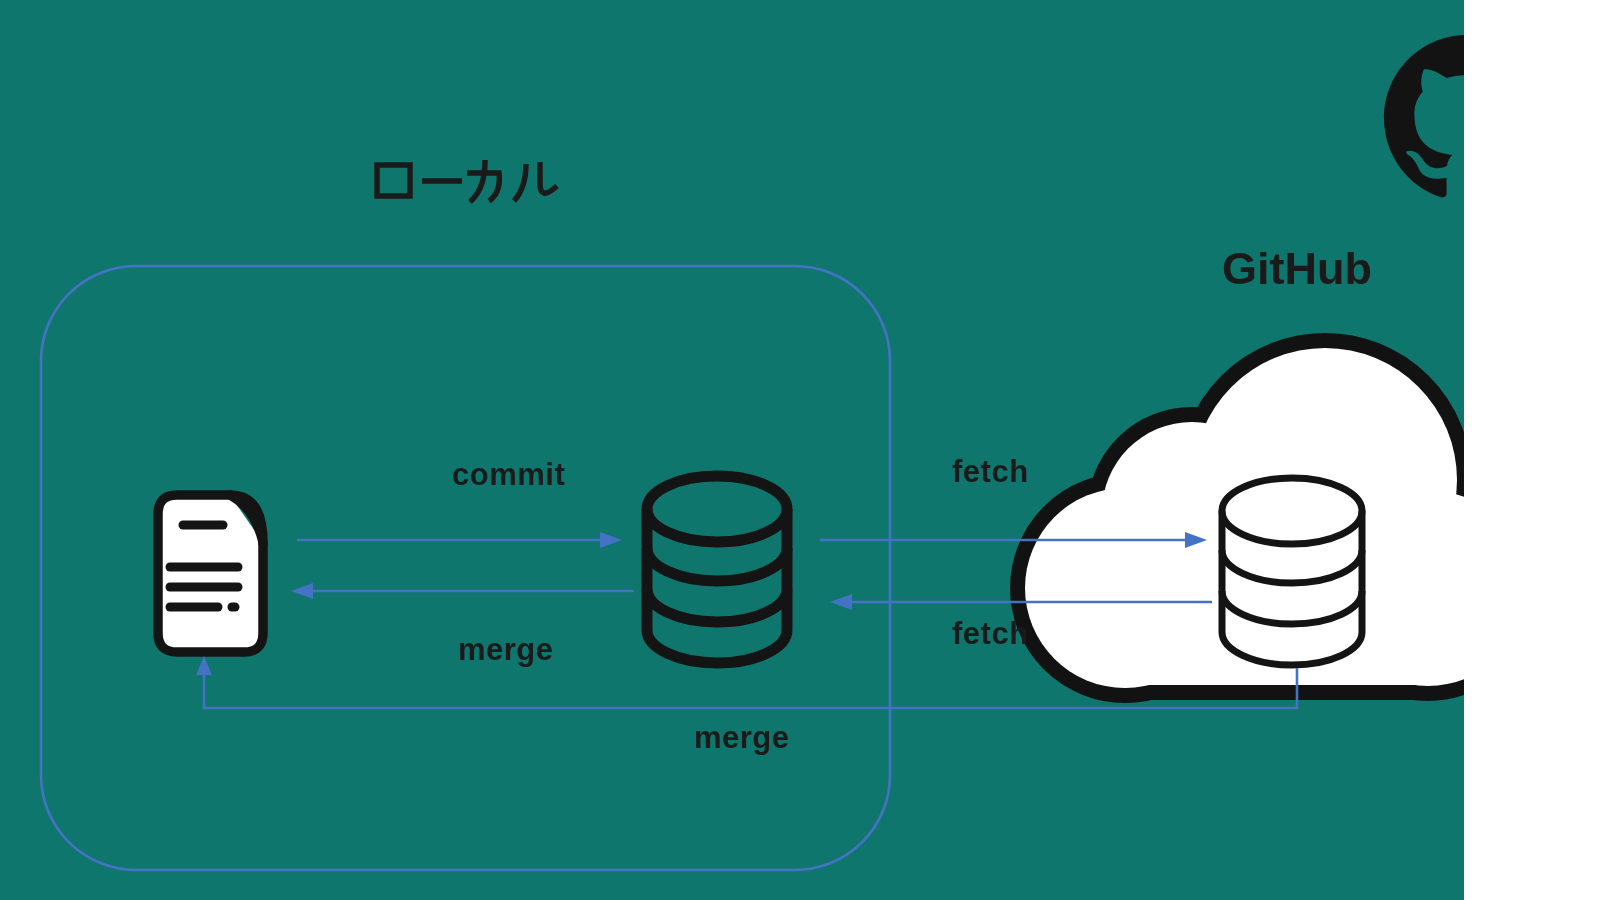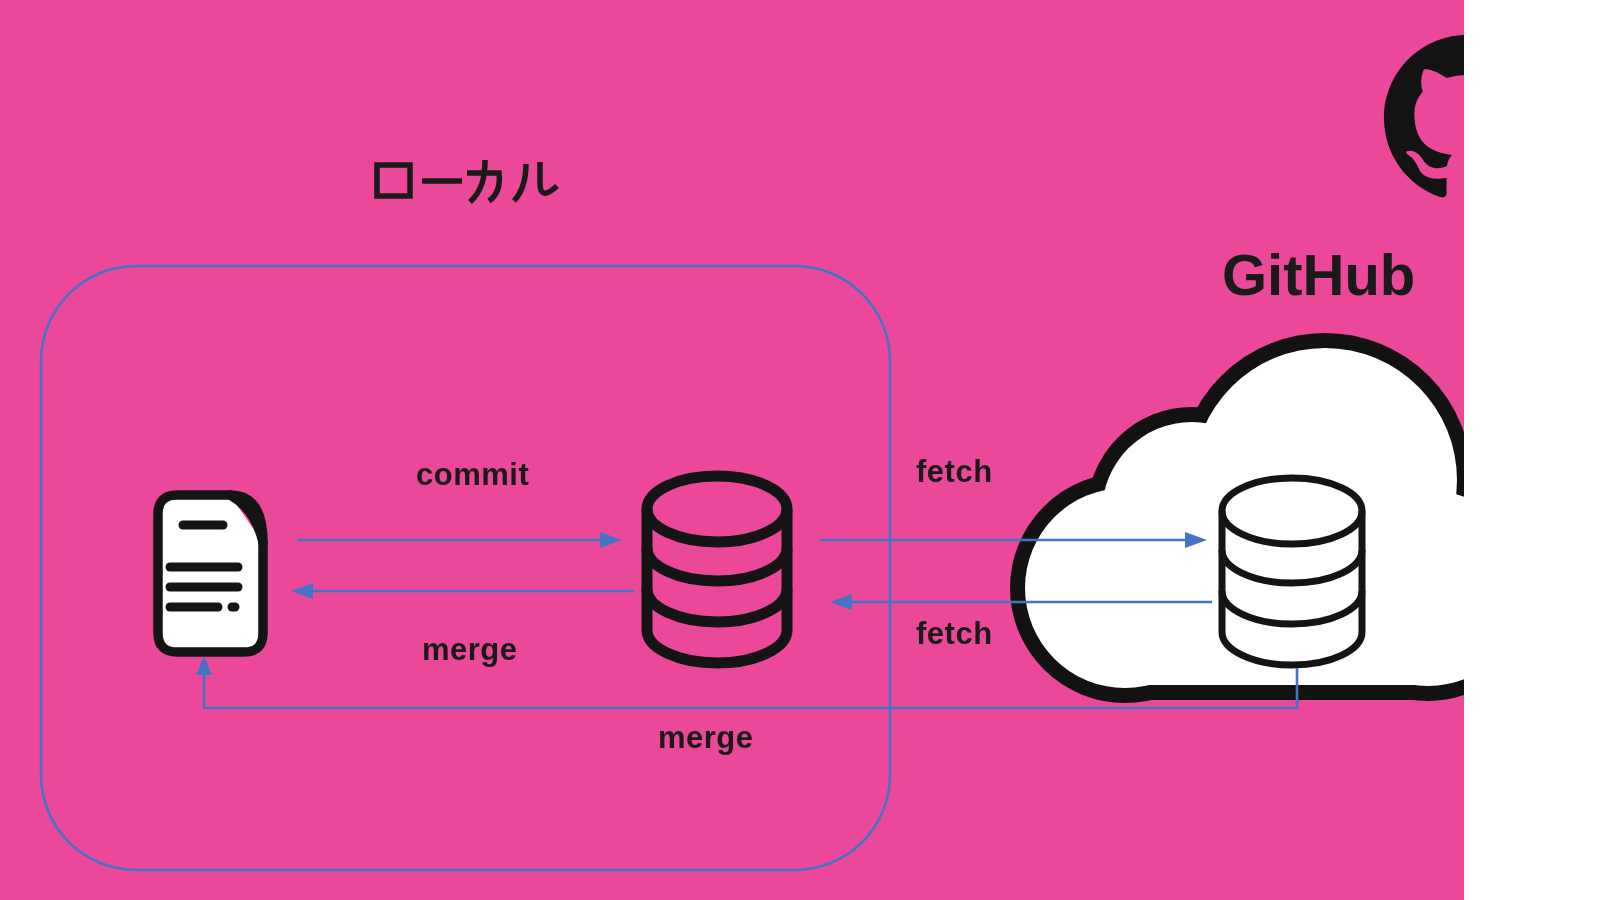--- a/index.html
+++ b/index.html
@@ -1,45 +1,46 @@
 <!DOCTYPE html>
 <html><head>
 <meta charset="utf-8">
 <style>
   html,body{margin:0;padding:0;background:#ffffff;}
   .canvas{
     position:relative;
     width:1464px;height:900px;
-    background:#ec4899;
+    background:#0f766e;
     overflow:hidden;
     font-family:"Liberation Sans", sans-serif;
     text-decoration:underline;
   }
   svg{position:absolute;left:0;top:0;}
   .label{
     position:absolute;
     font-weight:bold;
     font-size:31px;
     color:#1a1a1a;
     letter-spacing:0.5px;
     white-space:nowrap;
     line-height:1;
+    margin-left:36px;
   }
   .title-local{
     position:absolute;
     font-weight:bold;
     font-size:40px;
     color:transparent; 
     white-space:nowrap;
     line-height:1;
   }
   .title-github{
     position:absolute;
     font-weight:bold;
-    font-size:58px;
+    font-size:45px;
     color:#1a1a1a;
     white-space:nowrap;
     line-height:1;
   }
   
   .doc *, .db *{stroke:#141414;}
   .cloud-stroke *{fill:none;stroke:#121212;stroke-width:30;stroke-linejoin:round;}
   .cloud-fill *{fill:#ffffff;stroke:none;}
   .arrow-line{stroke:#4472C4;stroke-width:2.6;fill:none;}
   .arrow-head{fill:#4472C4;stroke:none;}

